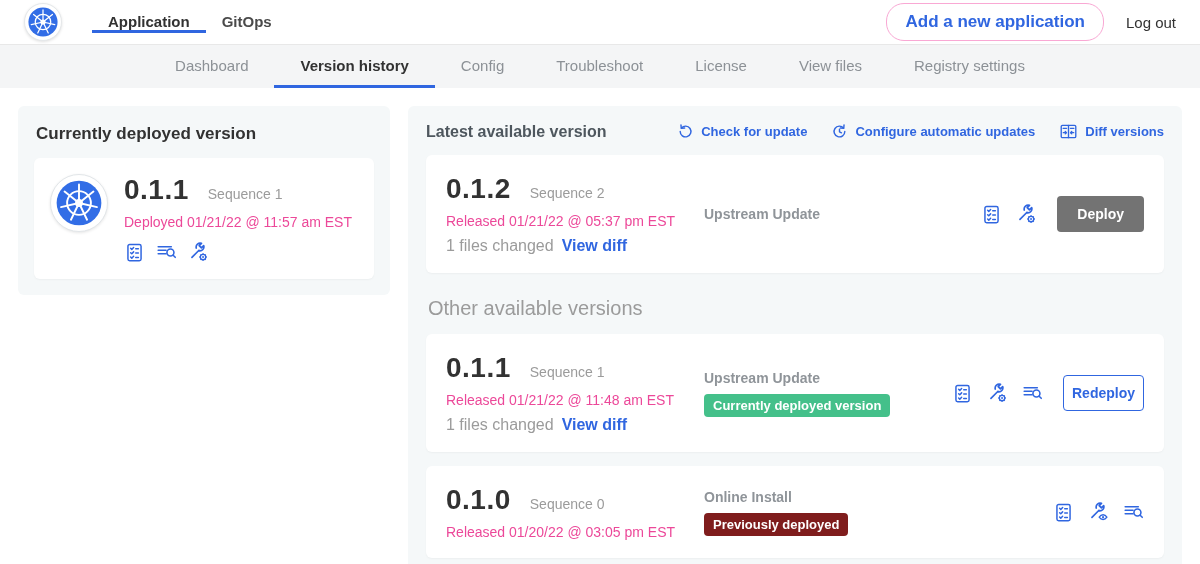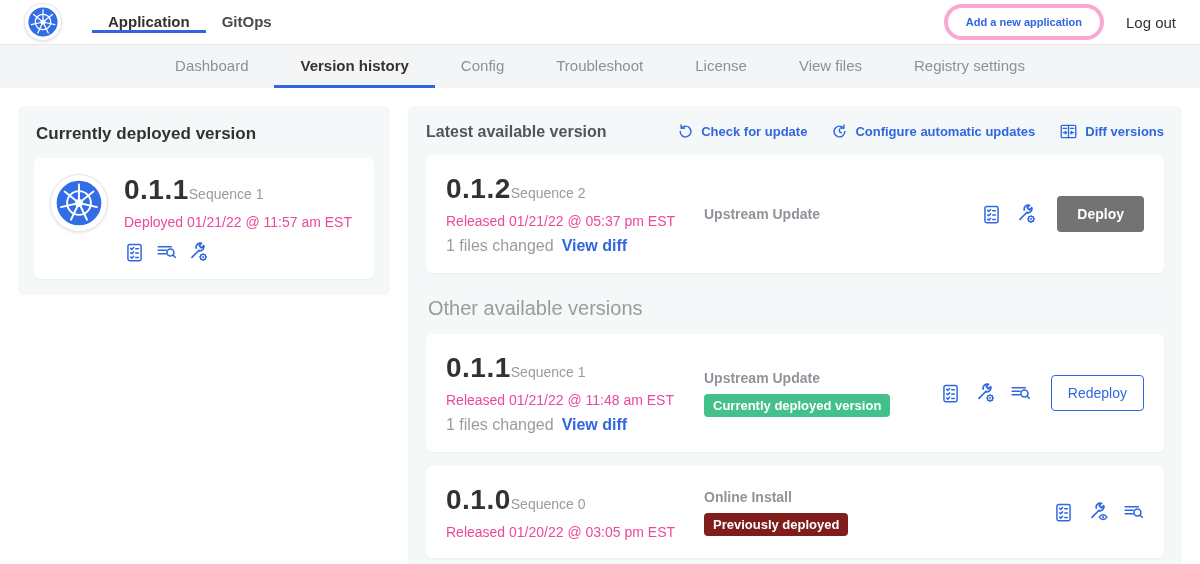--- a/index.html
+++ b/index.html
@@ -4,38 +4,38 @@
 <style>
   * { margin:0; padding:0; box-sizing:border-box; }
   html,body { width:1200px; height:564px; background:#fff; font-family:"Liberation Sans", sans-serif; color:#323232; overflow:hidden; }
 
   
   .header { height:45px; display:flex; align-items:center; padding:0 24px; background:#fff; border-bottom:1px solid #e8e8e8; }
   .logo-wrap { align-self:center; width:38px; height:38px; border-radius:50%; background:#fff; border:1px solid #e5e8ea; box-shadow:0 1px 3px rgba(0,0,0,.12); display:flex; align-items:center; justify-content:center; margin-right:30px; }
   .nav-item { display:flex; align-items:center; padding:0 16px; font-size:15px; font-weight:700; color:#4a4a4a; cursor:pointer; border-bottom:3px solid transparent; margin-bottom:-1px; }
   .nav-item.active { color:#323232; border-bottom-color:#3066e0; }
   .header-spacer { flex:1; }
-  .pill-btn { align-self:center; border:4px solid #f9a8d4; color:#3066e0; background:#fff; border-radius:18px; padding:8px 18px; font-size:11px; font-weight:700; cursor:pointer; font-family:inherit; }
+  .pill-btn { align-self:center; border:1px solid #f9a8d4; color:#3066e0; background:#fff; border-radius:18px; padding:8px 18px; font-size:17px; font-weight:700; cursor:pointer; font-family:inherit; }
   .logout { align-self:center; margin-left:22px; font-size:15px; color:#323232; cursor:pointer; }
 
   
   .tabbar { height:43px; background:#f4f5f6; display:flex; justify-content:center; }
   .tab { display:flex; align-items:center; padding:0 26px; font-size:15px; color:#8c9196; cursor:pointer; border-bottom:3px solid transparent; }
   .tab.active { color:#323232; font-weight:700; border-bottom-color:#3066e0; }
 
   
   .main { display:flex; align-items:flex-start; gap:18px; padding:18px; }
   .panel { background:#f5f8f9; border-radius:6px; }
 
   .left-panel { width:372px; padding:16px; }
   .left-panel h2 { font-size:17px; font-weight:700; color:#323232; margin:2px 0 14px 2px; }
   .white-card { background:#fff; border-radius:6px; box-shadow:0 1px 2px rgba(0,0,0,.04); }
   .deployed-card { padding:16px; display:flex; gap:16px; align-items:flex-start; }
   .big-logo { width:58px; height:58px; border-radius:50%; background:#fff; border:1px solid #e2e6e9; box-shadow:0 1px 3px rgba(0,0,0,.10); display:flex; align-items:center; justify-content:center; flex:none; }
-  .ver-row { display:flex; align-items:baseline; gap:0; }
+  .ver-row { display:flex; align-items:baseline; gap:19px; }
   .ver-num { font-size:28px; font-weight:700; color:#323232; letter-spacing:.5px; }
   .seq { font-size:14px; color:#9b9b9b; }
   .muted-line { font-size:14px; color:#ec4899; margin-top:8px; }
   .icon-row { display:flex; gap:11px; margin-top:12px; color:#3066e0; }
   .ic { width:21px; height:21px; display:block; cursor:pointer; }
   .ic-sm { width:17px; height:17px; display:block; }
 
   .right-panel { flex:1; padding:16px 18px 18px; }
   .rp-head { display:flex; align-items:center; justify-content:space-between; }
   .rp-title { font-size:16px; font-weight:700; color:#4e575e; }
@@ -44,21 +44,21 @@
 
   .version-card { margin-top:14px; padding:18px 20px; display:flex; align-items:center; }
   .vc-left { width:258px; flex:none; }
   .files-row { margin-top:8px; font-size:16px; color:#9b9b9b; display:flex; gap:8px; align-items:baseline; }
   .view-diff { color:#3066e0; font-weight:700; cursor:pointer; }
   .vc-mid { flex:1; }
   .source { font-size:14px; font-weight:700; color:#8f9499; }
   .badge { display:inline-block; margin-top:8px; color:#fff; font-size:13px; font-weight:700; padding:4px 9px; border-radius:4px; }
   .vc-right { display:flex; align-items:center; gap:14px; color:#3066e0; }
   .btn-primary { background:#737373; color:#fff; border:none; border-radius:4px; padding:10px 20px; font-size:14px; font-weight:700; cursor:pointer; font-family:inherit; margin-left:6px; }
-  .btn-outline { background:#fff; color:#3066e0; border:1px solid #3066e0; border-radius:4px; padding:9px 16px; font-size:14px; font-weight:400; cursor:pointer; font-family:inherit; margin-left:6px; }
+  .btn-outline { background:#fff; color:#3066e0; border:1px solid #3066e0; border-radius:4px; padding:9px 8px; font-size:14px; font-weight:700; cursor:pointer; font-family:inherit; margin-left:6px; }
   .other-title { margin:24px 0 0 2px; font-size:20px; color:#9b9b9b; }
 </style>
 </head>
 <body>
 
 <svg width="0" height="0" style="position:absolute">
   <defs>
     <symbol id="i-k8s" viewBox="0 0 36 36">
       <circle cx="18" cy="18" r="17.5" fill="#326de6"></circle>
       <g stroke="#fff" stroke-width="1.5" fill="none" stroke-linecap="round">

